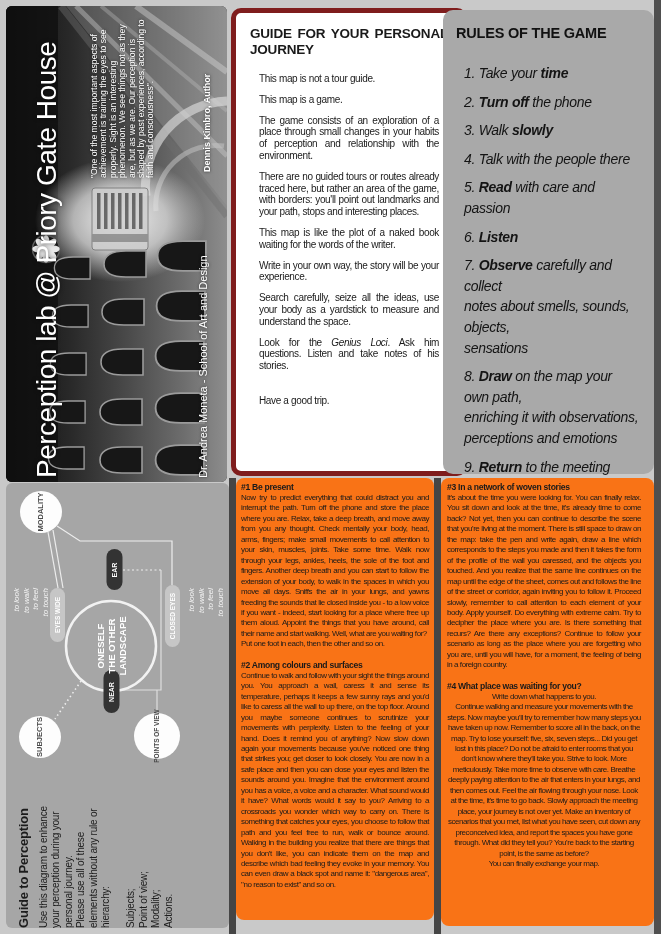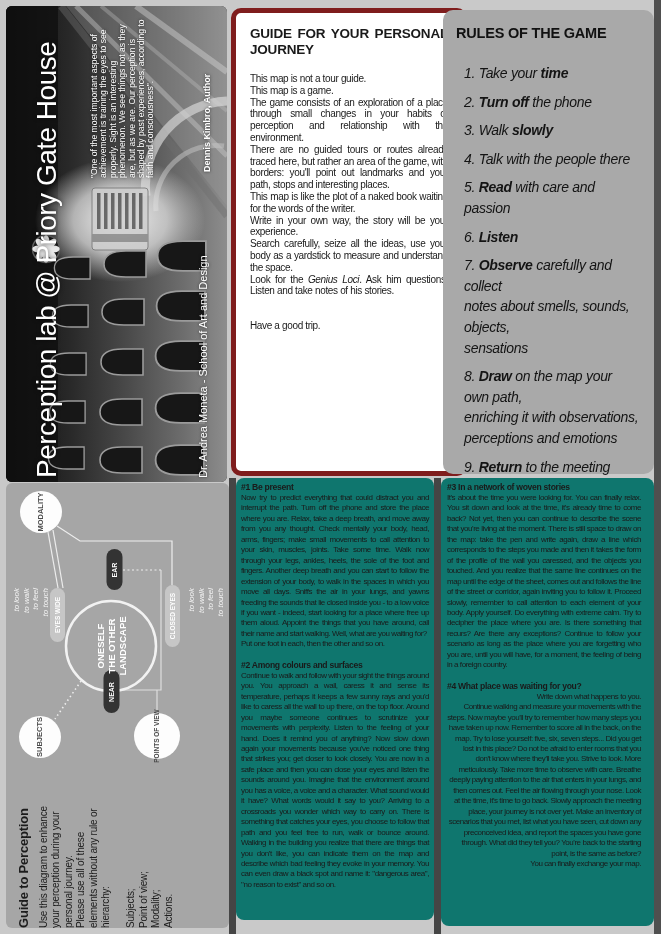--- a/index.html
+++ b/index.html
@@ -17,21 +17,21 @@
   .v-author{left:202px;top:68px;width:104px;height:13px;font-size:9px;font-weight:700;
             color:#fff;white-space:nowrap;text-shadow:0 0 3px rgba(0,0,0,.7);}
   .v-credit{left:197px;top:178px;width:300px;height:15px;font-size:11px;color:#fff;
             white-space:nowrap;text-shadow:0 0 3px rgba(0,0,0,.7);}
   
   .guidepanel{position:absolute;left:231px;top:8px;width:236px;height:468px;background:#fff;
               border:5px solid #7f1d1d;border-radius:10px;box-sizing:border-box;
               padding:13px 14px;z-index:1;}
   .guidepanel h1{margin:0 0 15px 0;font-size:13.5px;line-height:16px;letter-spacing:-0.2px;
                  text-align:justify;}
-  .gp{margin:0;font-size:10px;letter-spacing:-0.35px;line-height:11.8px;text-align:justify;}
+  .gp{margin:9px;font-size:10px;letter-spacing:-0.35px;line-height:11.8px;text-align:justify;}
   .gp.gap{margin-top:23px;}
   
   .rulespanel{position:absolute;left:443px;top:10px;width:211px;height:464px;background:#a9a9a9;
               border-radius:10px;box-sizing:border-box;padding:15px 6px 12px 13px;z-index:1;}
   .rulespanel h1{margin:0 0 22px 0;font-size:14.5px;letter-spacing:-0.2px;color:#111;}
   .rule{margin:8px;font-size:14px;letter-spacing:-0.3px;line-height:20.6px;white-space:pre-line;color:#141414;font-style:italic;}
   
   .diagrampanel{position:absolute;left:6px;top:483px;width:223px;height:445px;background:#a6a6a6;
                 border-radius:6px;z-index:1;}
   .diagram-svg{position:absolute;left:0;top:0;z-index:2;pointer-events:none;}
@@ -47,26 +47,26 @@
   .v-closedeyes{left:166px;top:586px;width:60px;height:13px;font-size:6.5px;line-height:13px;}
   .v-actions{font-size:8px;font-style:italic;color:#f3f3f3;line-height:9.5px;text-align:right;
              white-space:pre-line;}
   .v-actions-l{left:12px;top:588px;width:54px;height:38px;}
   .v-actions-r{left:187px;top:588px;width:54px;height:30px;}
   .v-gtp{left:16px;top:786px;width:142px;height:158px;color:#1c1c1c;}
   .v-gtp h3{margin:0 0 7px 0;font-size:13px;letter-spacing:-0.2px;}
   .v-gtp p{margin:0;font-size:10px;line-height:12.4px;letter-spacing:-0.2px;white-space:pre-line;}
   .v-gtp p.listblock{margin-top:13px;}
   
-  .colpanel{position:absolute;background:#0f766e;border-radius:8px;box-sizing:border-box;z-index:1;}
+  .colpanel{position:absolute;background:#f97316;border-radius:8px;box-sizing:border-box;z-index:1;}
   #panel-a{left:236px;top:478px;width:198px;height:442px;padding:4px 5px;}
   #panel-b{left:441px;top:478px;width:213px;height:448px;padding:4px 13px 4px 6px;}
   .colpanel h3{margin:0;font-size:8.6px;letter-spacing:-0.3px;line-height:11px;}
   .colpanel p{margin:0;font-size:8px;letter-spacing:-0.45px;line-height:10.45px;text-align:justify;}
-  .colpanel p.al{text-align:right;}
+  .colpanel p.al{text-align:center;}
   .sec + .sec{margin-top:10px;}
   
   .strip{position:absolute;background:#454545;z-index:0;}
   .strip-1{left:229px;top:478px;width:7px;height:456px;}
   .strip-2{left:434px;top:478px;width:7px;height:456px;}
   .strip-r{left:654px;top:0;width:7px;height:934px;background:#4f4f4f;}
 </style>
 </head>
 <body>
 

